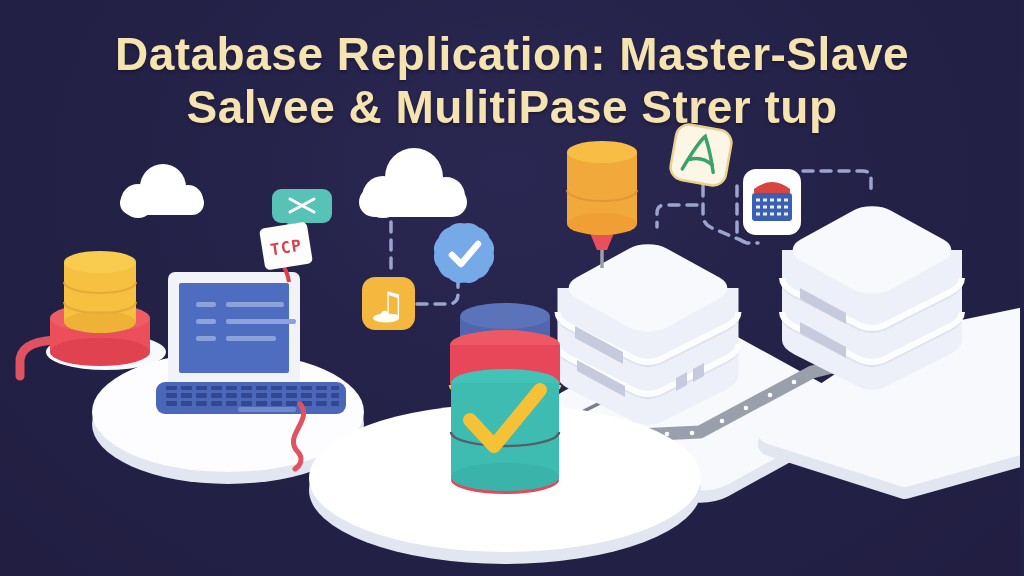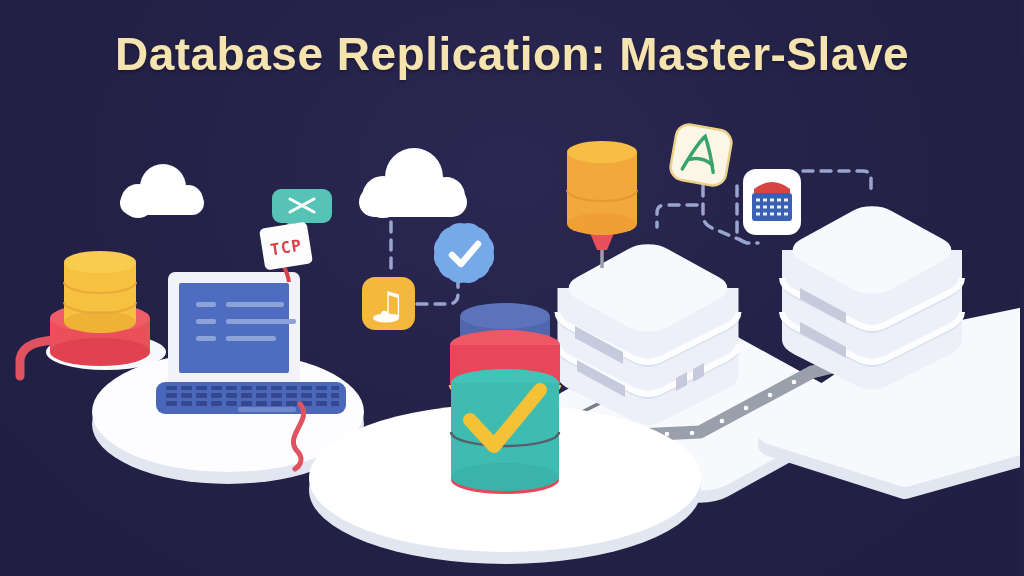--- a/index.html
+++ b/index.html
@@ -14,20 +14,21 @@
   .tcp-text{font-family:"DejaVu Sans Mono", monospace;font-weight:bold;font-size:16px;letter-spacing:1px;}
   .note-glyph{font-family:"DejaVu Sans", sans-serif;font-size:34px;}
 </style>
 </head>
 <body>
 
 <div class="stage">
 
   <div class="title">
     <div>Database Replication: Master-Slave</div>
+    <div>Salvee &amp; MulitiPase Strer tup</div>
   </div>
 
   <svg class="scene" width="1024" height="576" viewBox="0 0 1024 576">
     <defs>
       <pattern id="keys" width="15" height="8" patternUnits="userSpaceOnUse">
         <rect x="1" y="1" width="11" height="5" rx="1" fill="#33488f"></rect>
       </pattern>
     </defs>
 
     <g>

